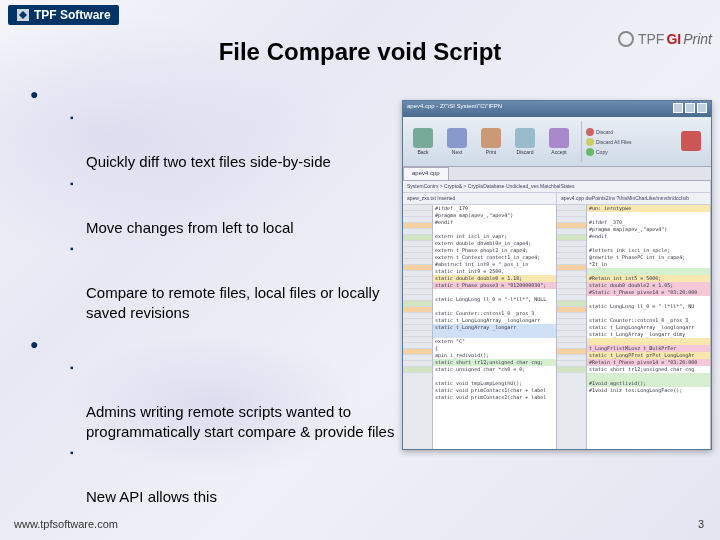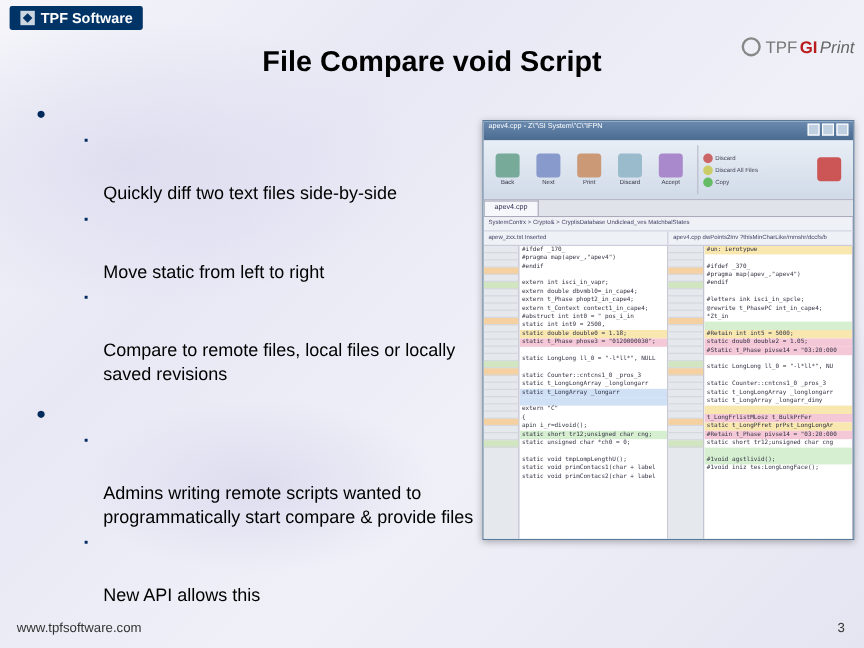--- a/index.html
+++ b/index.html
@@ -273,21 +273,21 @@
     <div class="main-bullet">
       <span class="dot">●</span>
     </div>
     <div class="sub-list">
       <div class="sub-item">
           <span class="sq">▪</span>
           <span class="st">Quickly diff two text files side-by-side</span>
         </div>
       <div class="sub-item">
           <span class="sq">▪</span>
-          <span class="st">Move static from left to right</span>
+          <span class="st">Move changes from left to local</span>
         </div>
       <div class="sub-item">
           <span class="sq">▪</span>
           <span class="st">Compare to remote files, local files or locally saved revisions</span>
         </div>
     </div>
     <div class="main-bullet">
       <span class="dot">●</span>
     </div>
     <div class="sub-list">

